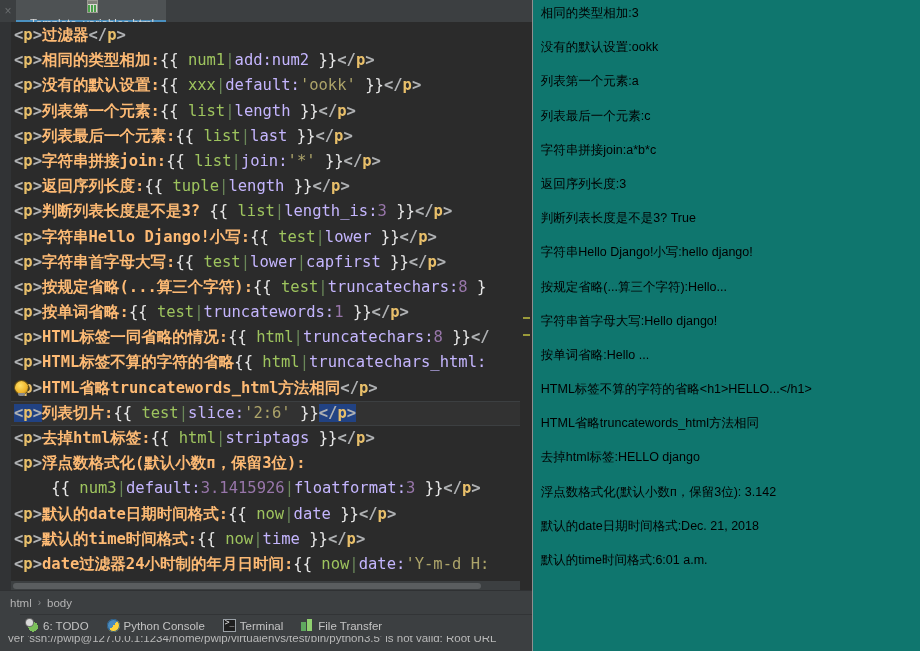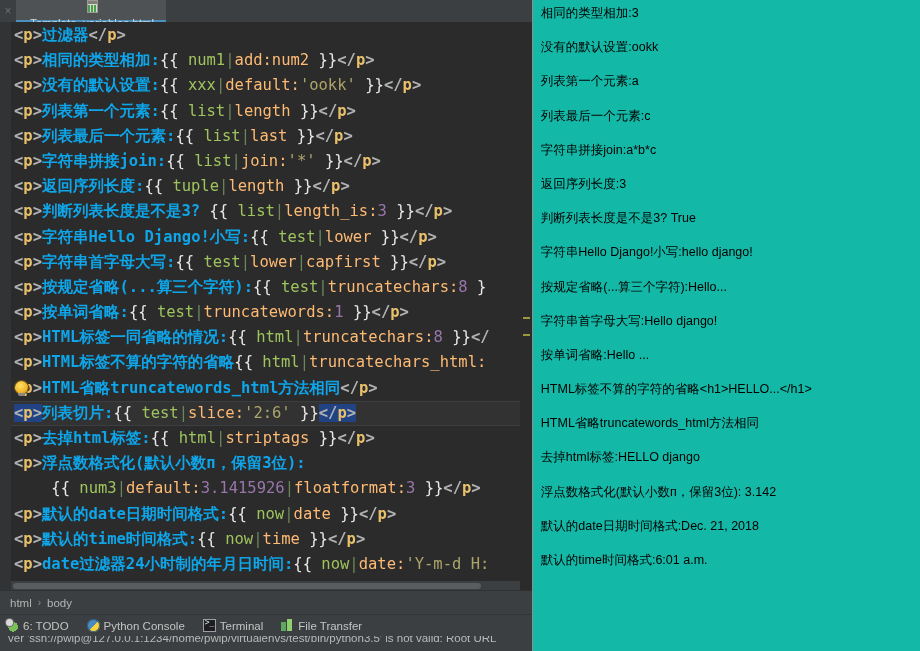--- a/index.html
+++ b/index.html
@@ -99,25 +99,25 @@
     color: #a9b7c6;
     padding-left: 3px;
     position: relative;
   }
   .cl.current {
     background: #323232;
     box-shadow: inset 0 1px 0 #3c3f41, inset 0 -1px 0 #3c3f41;
   }
   .tag  { color: #b0b2b4; font-weight: 700; }   
   .tagn { color: #e8bf6a; font-weight: 700; }   
-  .txt  { color: #0ea5e9; font-weight: 700; }   
+  .txt  { color: #fdba74; font-weight: 700; }   
   .brc  { color: #e8e8e8; }                     
   .var  { color: #9ec45e; }                     
   .pipe { color: #6a8759; }
-  .flt  { color: #fdba74; }                     
+  .flt  { color: #c4b5fd; }                     
   .str  { color: #ada46a; }                     
   .num  { color: #9876aa; }                     
   .sel  { background: #214283; }                
 
   .bulb {
     position: absolute;
     left: 4px; top: 5px;
     width: 13px; height: 13px;
     border-radius: 50%;
     background: radial-gradient(circle at 40% 35%, #ffe066 0%, #f0b429 60%, #9c7312 100%);
@@ -154,21 +154,21 @@
   }
   #breadcrumb .sep { color: #8a8d8f; font-size: 10px; }
 
   
   #toolbar-bottom {
     flex: 0 0 22px; height: 22px;
     background: #3c3f41;
     display: flex; align-items: center;
     gap: 18px; padding-left: 6px;
     border-top: 1px solid #323436;
-    font-size: 11.5px; color: #c3c3c3;
+    font-size: 11.5px; color: #c3c3c3; margin-left: 20px;
   }
   .twbtn { display: flex; align-items: center; gap: 4px; white-space: nowrap; }
   .twbtn .ic { width: 13px; height: 13px; position: relative; flex: 0 0 13px; }
 
   .ic-todo { background: radial-gradient(circle at 55% 60%, #7bbf5a 0 45%, transparent 46%); }
   .ic-todo::before{
     content:""; position:absolute; left:0; top:0; width:7px;height:7px;
     border-radius:50%; background:#d9d9d9; box-shadow:0 0 0 1px #6a6a6a;
   }
   .ic-py {
@@ -202,21 +202,21 @@
     line-height: 11px;
     padding-left: 8px;
     overflow: hidden;
     white-space: nowrap;
   }
   #statusline span { display:block; margin-top:-3px; }
 
   
   #browser {
     width: 416px; height: 651px;
-    background: #14b8a6;
+    background: #0f766e;
     border-left: 1px solid #8f8f8f;
     position: relative;
     overflow: hidden;
   }
   #browser-inner { padding: 6px 8px 0 8px; }
   .bline {
     font-size: 12.5px;
     color: #000000;
     line-height: 15px;
     margin: 0 0 19.2px 0;

